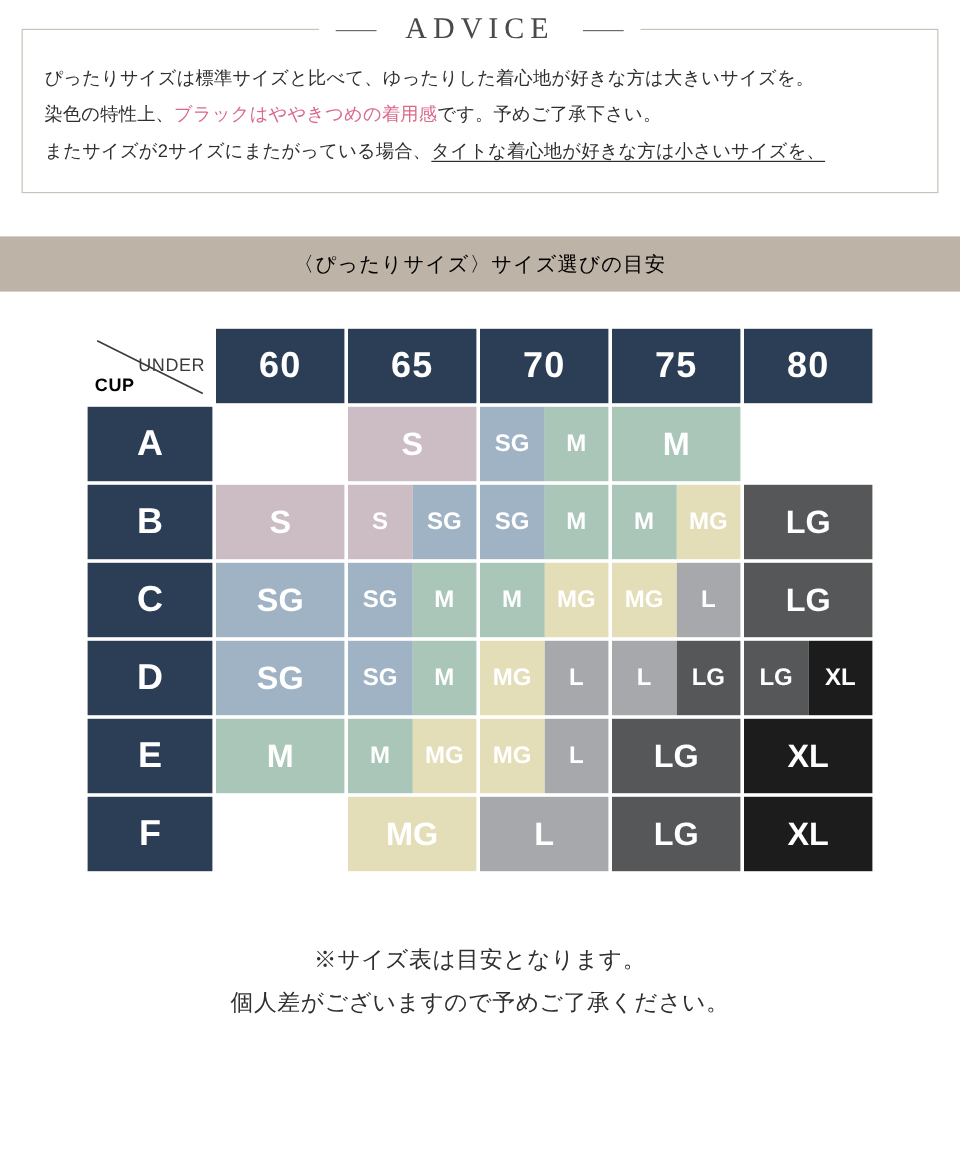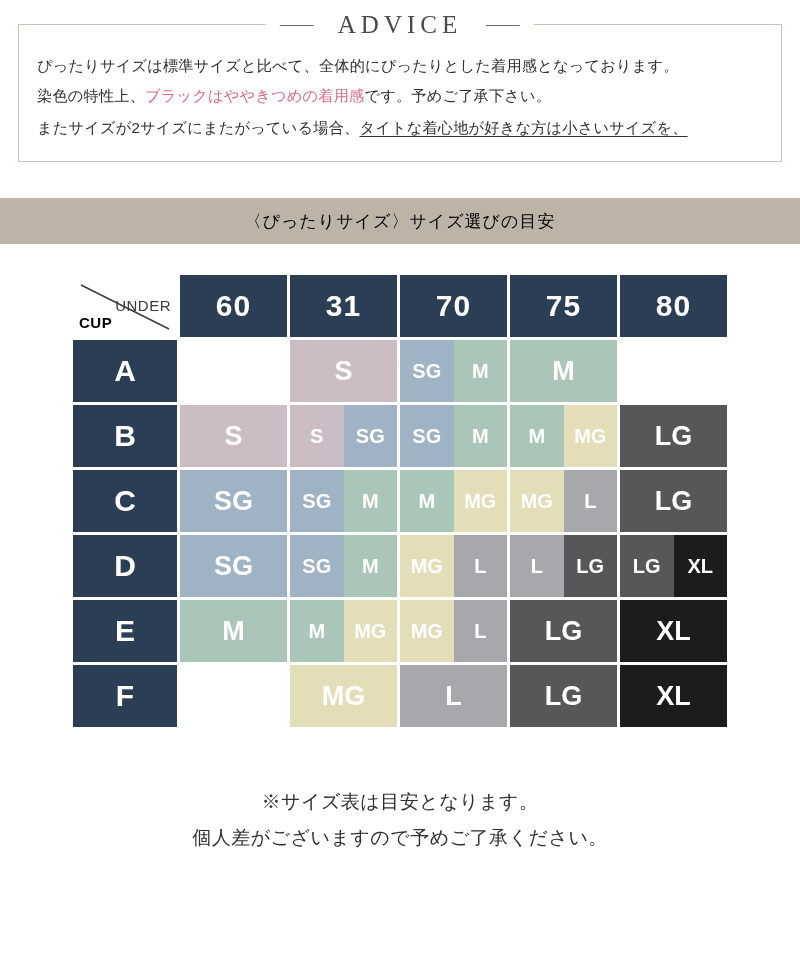--- a/index.html
+++ b/index.html
@@ -168,21 +168,21 @@
 <body>
 
 <div class="advice-wrap">
   <div class="advice-title">
     <span class="line"></span>
     <span class="txt">ADVICE</span>
     <span class="line"></span>
   </div>
   <div class="advice-body">
     <div>
-      <span>ぴったりサイズは標準サイズと比べて、全体的にぴったりとした着用感となっております。</span>
+      <span>ぴったりサイズは標準サイズと比べて、ゆったりした着心地が好きな方は大きいサイズを。</span>
     </div>
     <div>
       <span>染色の特性上、</span><span class="pink">ブラックはややきつめの着用感</span><span>です。予めご了承下さい。</span>
     </div>
     <div>
       <span>またサイズが2サイズにまたがっている場合、</span><span class="ul">タイトな着心地が好きな方は小さいサイズを、</span>
     </div>
   </div>
 </div>
 
@@ -195,21 +195,21 @@
     <tbody>
       <tr>
         <td class="corner">
           <svg class="slash" viewBox="0 0 96 54">
             <line x1="4" y1="6" x2="92" y2="50" stroke="#3b3b3b" stroke-width="1.4"></line>
           </svg>
           <span class="under">UNDER</span>
           <span class="cup">CUP</span>
         </td>
         <td class="hdr">60</td>
-        <td class="hdr">31</td>
+        <td class="hdr">65</td>
         <td class="hdr">70</td>
         <td class="hdr">75</td>
         <td class="hdr">80</td>
       </tr>
     <tr>
           <td class="cup-cell">A</td>
           <td class="plain">
             <div class="cellbox">
               <div class="seg empty" style="flex: 1 1 0%; background: rgb(255, 255, 255); font-size: 18px;"></div>
             </div>

